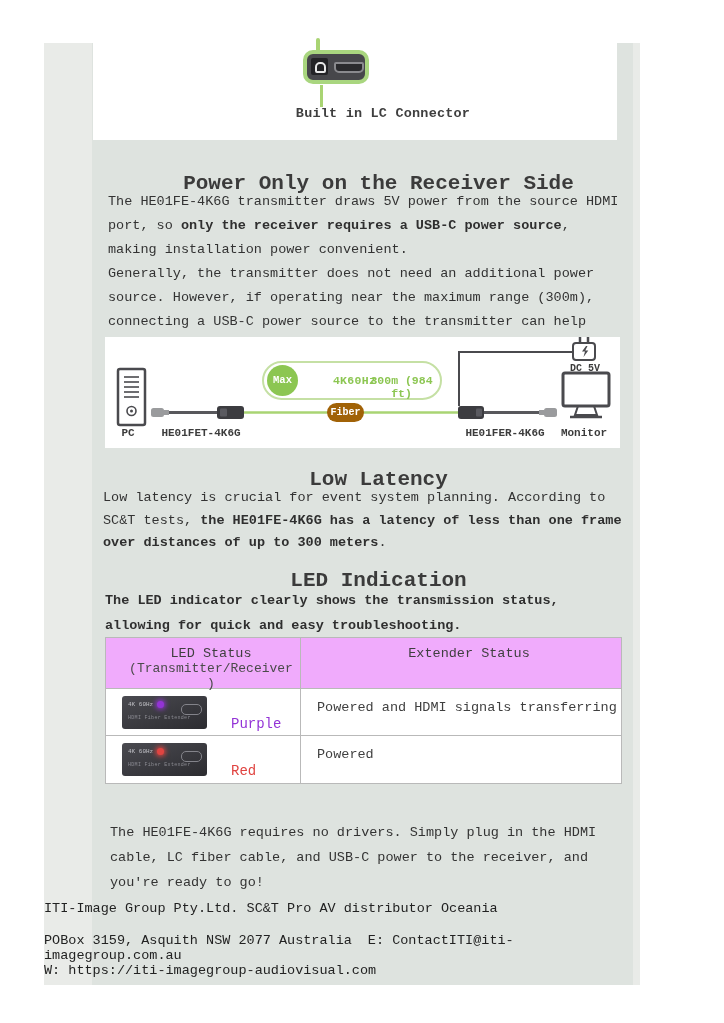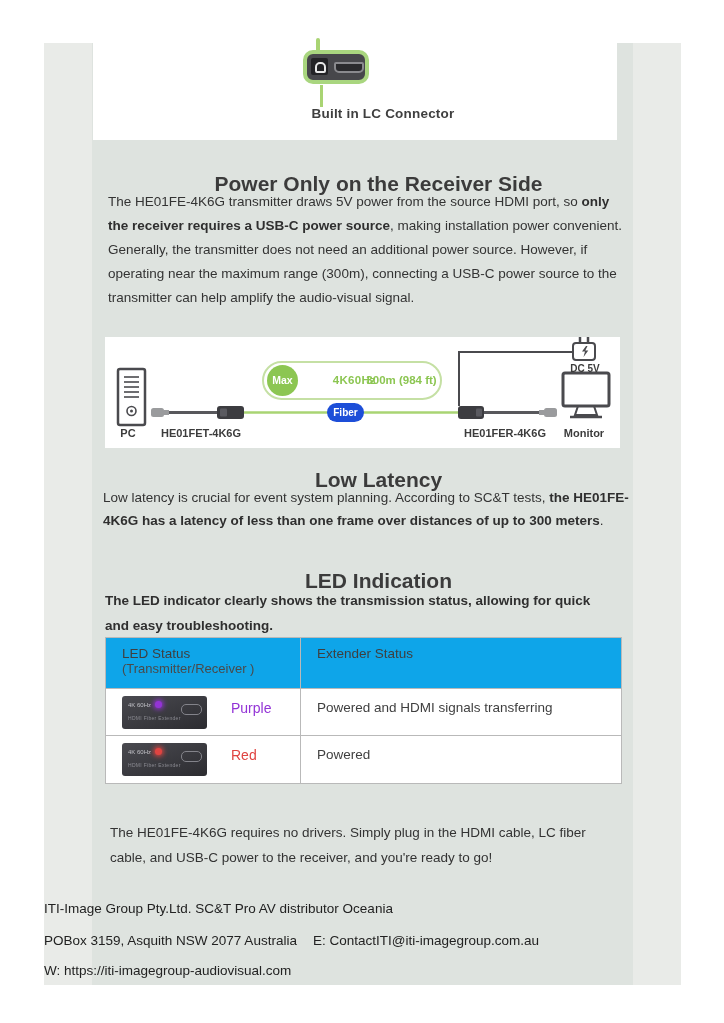--- a/index.html
+++ b/index.html
@@ -1,17 +1,17 @@
 <!DOCTYPE html>
 <html><head>
 <meta charset="utf-8">
 <style>
   html,body{margin:0;padding:0;background:#fff;}
-  .page{position:relative;width:724px;height:1023px;background:#ffffff;overflow:hidden;
-        font-family:Liberation Sans, sans-serif;color:#3a3a3a;}
+  .page{position:relative;width:640px;height:1023px;background:#ffffff;overflow:hidden;
+        font-family:Liberation Mono, monospace;color:#3a3a3a;}
   .abs{position:absolute;}
   .col-outer{left:44px;top:43px;width:637px;height:942px;background:#e9ebe8;}
   .col-inner{left:92px;top:43px;width:541px;height:942px;background:#dee3df;}
 
   
   .top-card{left:93px;top:0;width:524px;height:140px;background:#ffffff;}
   .conn-stem{position:absolute;left:223px;top:38px;width:4px;height:16px;background:#a9d473;border-radius:2px;}
   .conn-device{position:absolute;left:210px;top:50px;width:58px;height:26px;background:#47474b;
                border:4px solid #a9d67f;border-radius:10px;}
   .lc-port{position:absolute;left:4px;top:4px;width:17px;height:17px;background:#232326;border-radius:2px;}
@@ -39,35 +39,35 @@
   .diagram-card{left:105px;top:337px;width:515px;height:111px;background:#ffffff;}
   .dg-label{position:absolute;top:90px;font-size:11px;font-weight:bold;color:#3c3c3c;text-align:center;}
   .dg-pc{left:0;width:46px;} .dg-tx{left:52px;width:88px;} .dg-rx{left:356px;width:88px;} .dg-mon{left:454px;width:50px;}
   .dg-max{position:absolute;left:162px;top:37px;width:31px;text-align:center;color:#fff;
           font-size:10.5px;font-weight:bold;}
   .dg-res{position:absolute;left:198px;top:37px;width:55px;text-align:center;color:#8cc652;
           font-size:11.5px;font-weight:bold;letter-spacing:.3px;margin-left:24px;}
   .dg-dist{position:absolute;left:254px;top:37px;width:85px;text-align:center;color:#8cc652;
            font-size:11.5px;font-weight:bold;}
   .dg-fiber{position:absolute;left:222px;top:66px;width:37px;height:19px;border-radius:10px;
-            background:#1d4ed8;color:#fff;font-size:10px;font-weight:bold;text-align:center;line-height:19px;}
+            background:#a16207;color:#fff;font-size:10px;font-weight:bold;text-align:center;line-height:19px;}
   .dg-dc{position:absolute;left:458px;top:26px;width:44px;text-align:center;
          font-size:10px;font-weight:bold;color:#3c3c3c;}
 
   
   .table-card{left:105px;top:637px;width:515px;background:#ffffff;border:1px solid #b9b9b9;}
   .tbl{display:grid;grid-template-columns:195px 1fr;}
   .cell{box-sizing:border-box;font-size:13.5px;color:#3f3f3f;}
   .cell.c1{border-right:1px solid #b9b9b9;}
-  .hdr{background:#0ea5e9;height:51px;border-bottom:1px solid #b9b9b9;padding:8px 0 0 16px;}
+  .hdr{background:#f0abfc;height:51px;border-bottom:1px solid #b9b9b9;padding:8px 0 0 16px;text-align:center;}
   .hdr .sub{color:#4a4a4a;font-size:13px;}
   .body-row{height:47px;padding:7px 0 0 16px;display:flex;align-items:flex-start;}
   .body-row.mid{border-bottom:1px solid #b9b9b9;}
   .status-cell{height:47px;padding:11px 0 0 16px;}
-  .led-name{margin-left:24px;margin-top:4px;font-size:14px;}
+  .led-name{margin-left:24px;margin-top:20px;font-size:14px;}
   .dev-photo{position:relative;width:85px;height:33px;border-radius:3px;overflow:hidden;
              background:linear-gradient(160deg,#4a4a50 0%,#35353a 70%,#2c2c30 100%);flex:0 0 auto;}
   .dev-l1{position:absolute;left:6px;top:5px;font-size:6px;color:#c0c0c6;white-space:nowrap;display:flex;align-items:center;gap:4px;}
   .dev-l2{position:absolute;left:6px;top:19px;font-size:5px;color:#8b8b92;white-space:nowrap;letter-spacing:.3px;}
   .led-dot{width:7px;height:7px;border-radius:50%;background:currentColor;box-shadow:0 0 5px 1.5px currentColor;}
   .dev-oval{position:absolute;right:5px;top:8px;width:19px;height:9px;border:1px solid #83838a;border-radius:5px;}
 
   .footer-line{position:absolute;left:44px;font-size:13.5px;color:#222;}
   .f1{top:901px;} .f2{top:933px;} .f3{top:963px;}
   .f-gap{display:inline-block;width:16px;}

